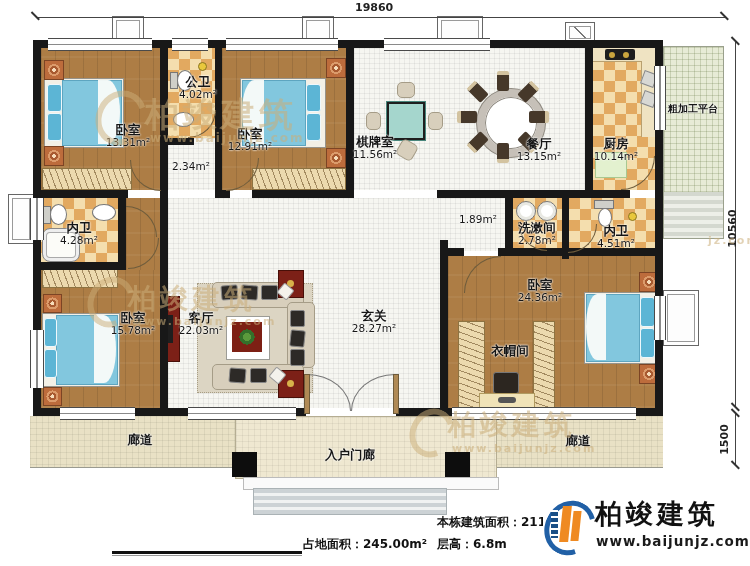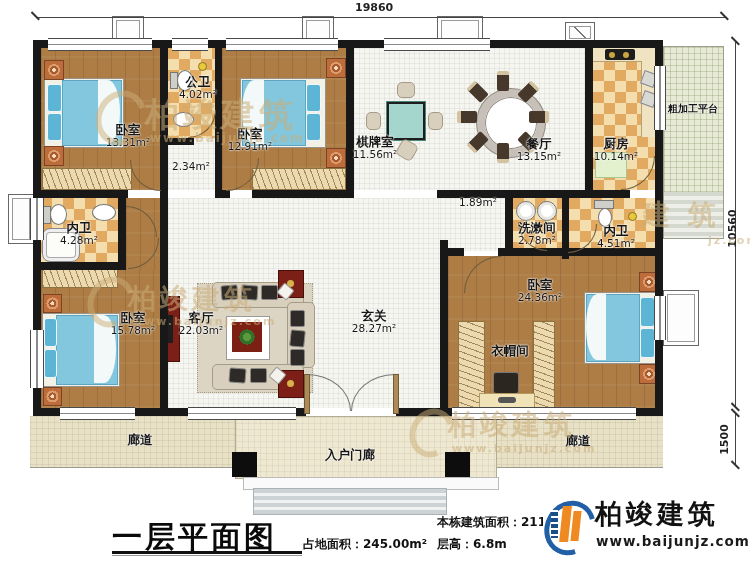--- a/index.html
+++ b/index.html
@@ -298,21 +298,21 @@
     <span class="rarea">4.28m²</span>
   </div>
   <div class="rlabel" style="left:537px;top:234px;">
     <span class="rname">洗漱间</span>
     <span class="rarea">2.78m²</span>
   </div>
   <div class="rlabel" style="left:616px;top:237px;">
     <span class="rname">内卫</span>
     <span class="rarea">4.51m²</span>
   </div>
-  <div class="rlabel" style="left:478px;top:203px;justify-content:flex-end;">
+  <div class="rlabel" style="left:478px;top:220px;justify-content:flex-end;">
     <span class="rarea">1.89m²</span>
   </div>
   <div class="rlabel" style="left:133px;top:324px;">
     <span class="rname">卧室</span>
     <span class="rarea">15.78m²</span>
   </div>
   <div class="rlabel" style="left:201px;top:324px;">
     <span class="rname">客厅</span>
     <span class="rarea">22.03m²</span>
   </div>
@@ -352,24 +352,22 @@
 
   <div class="wm-glyph" style="left:96px;top:90px;width:38px;height:44px;"></div>
   <div class="wm wm-big" style="left:145px;top:92px;">柏竣建筑</div>
   <div class="wm wm-url" style="left:150px;top:131px;">www.baijunjz.com</div>
   <div class="wm-glyph" style="left:88px;top:276px;width:34px;height:40px;"></div>
   <div class="wm wm-big" style="left:128px;top:280px;font-size:28px;">柏竣建筑</div>
   <div class="wm wm-url" style="left:132px;top:315px;font-size:11px;">www.baijunjz.com</div>
   <div class="wm-glyph" style="left:410px;top:408px;width:32px;height:38px;"></div>
   <div class="wm wm-big" style="left:448px;top:406px;font-size:28px;">柏竣建筑</div>
   <div class="wm wm-url" style="left:452px;top:442px;font-size:11px;">www.baijunjz.com</div>
-  <div class="wm wm-big" style="left:642px;top:196px;font-size:28px;">建 筑</div>
   <div class="wm wm-url" style="left:660px;top:234px;font-size:11px;margin-left:48px;">jz.com</div>
 
-  <div class="tb-title" style="left:112px;top:517px;">一层平面图</div>
   <div class="abs" style="left:112px;top:551px;width:190px;height:2.5px;background:#111;z-index:70;"></div>
   <div class="abs" style="left:112px;top:555px;width:190px;height:1px;background:#999;z-index:70;"></div>
   <div class="tb-stat" style="left:303px;top:536px;text-align:center;">
     <span>占地面积：</span><span>245.00m²</span>
   </div>
   <div class="tb-stat" style="left:437px;top:514px;">
     <span>本栋建筑面积：</span><span>211.9</span>
   </div>
   <div class="tb-stat" style="left:437px;top:536px;">
     <span>层高：</span><span>6.8m</span>

